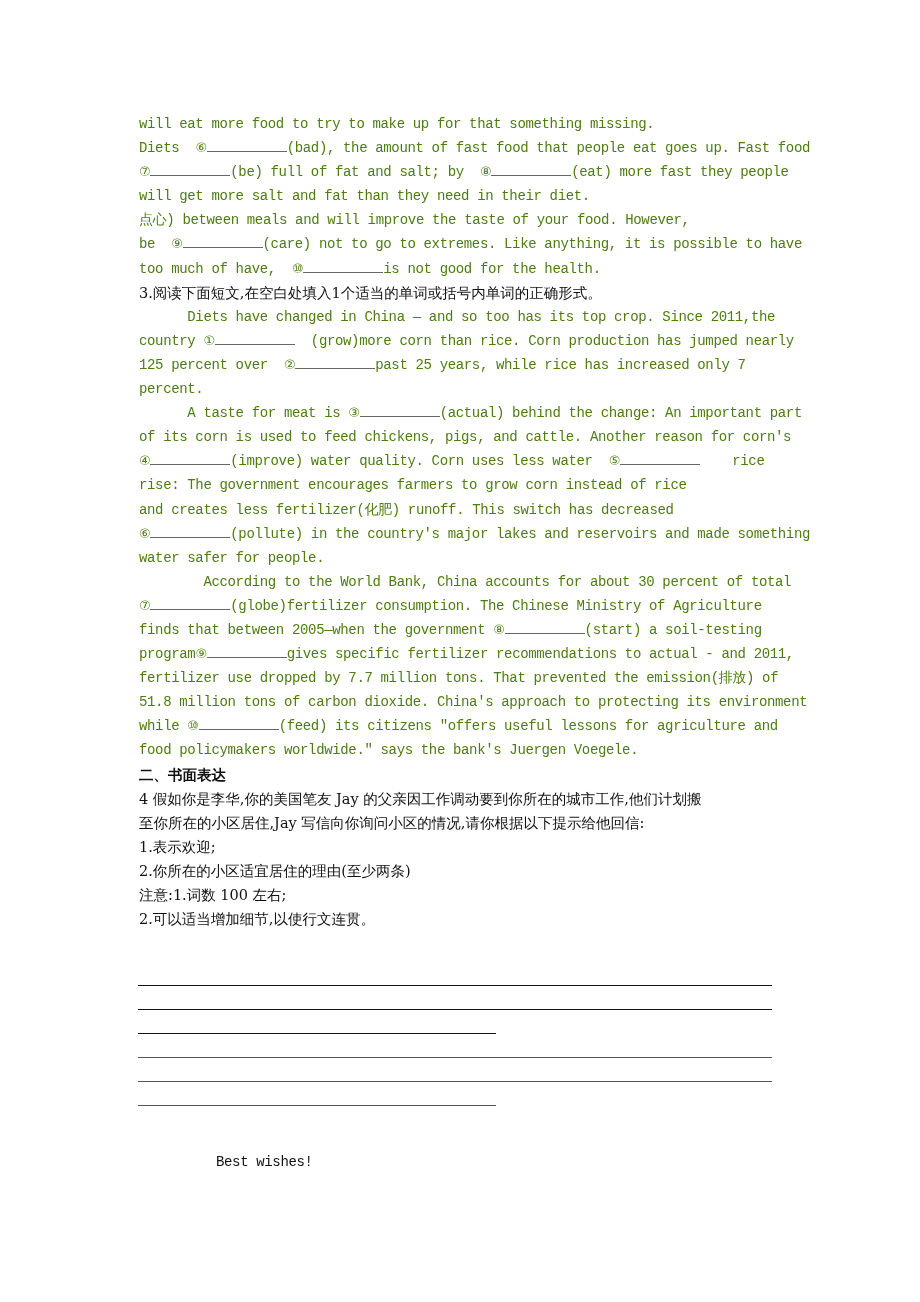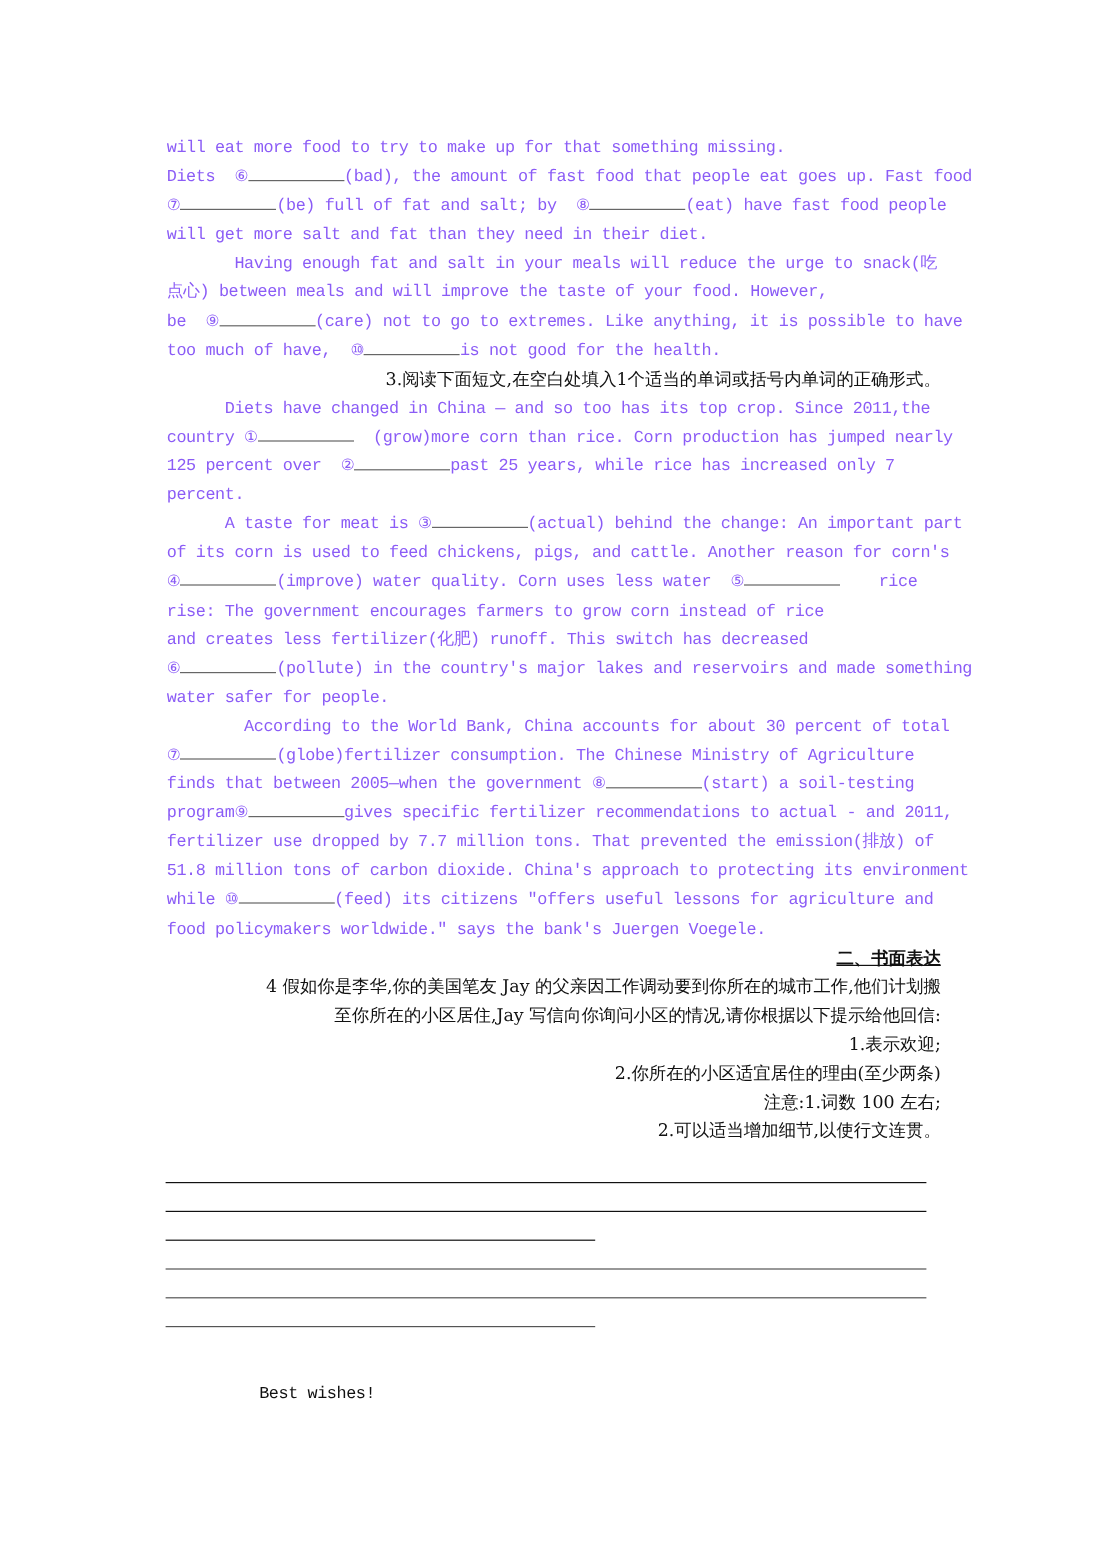--- a/index.html
+++ b/index.html
@@ -21,36 +21,34 @@
     top: 112px;
     width: 645px;
   }
   .line {
     font-family: "Liberation Mono", "DejaVu Sans Mono", monospace;
     font-size: 14px;
     line-height: 24.1px;
     height: 24.1px;
     white-space: pre;
     letter-spacing: -0.35px;
-    color: #8b5cf6;
+    color: #4d7c0f;
   }
   .cn {
     font-family: "DejaVu Serif", "Liberation Serif", serif;
     font-size: 14.5px;
     letter-spacing: 0;
     line-height: 24.1px;
     height: 24.1px;
     white-space: pre;
-    text-align: right;
   }
   .cn.bold {
     font-weight: bold;
     font-family: "DejaVu Sans", "Liberation Sans", sans-serif;
     font-size: 14.5px;
-    text-decoration: underline;
   }
   .blank {
     display: inline-block;
     border-bottom: 1px solid #666;
     height: 14px;
     vertical-align: baseline;
   }
   .num {
     font-family: "DejaVu Sans", sans-serif;
     font-size: 13px;
@@ -81,24 +79,23 @@
 </style>
 </head>
 <body>
 
 <div class="page">
 
   <div class="line">will eat more food to try to make up for that something missing.</div>
 
   <div class="line"><span>Diets  </span><span class="num">⑥</span><span class="blank" style="width:80px"></span><span>(bad), the amount of fast food that people eat goes up. Fast food</span></div>
 
-  <div class="line"><span class="num">⑦</span><span class="blank" style="width:80px"></span><span>(be) full of fat and salt; by  </span><span class="num">⑧</span><span class="blank" style="width:80px"></span><span>(eat) have fast food people</span></div>
+  <div class="line"><span class="num">⑦</span><span class="blank" style="width:80px"></span><span>(be) full of fat and salt; by  </span><span class="num">⑧</span><span class="blank" style="width:80px"></span><span>(eat) more fast they people</span></div>
 
   <div class="line">will get more salt and fat than they need in their diet.</div>
-  <div class="line">       Having enough fat and salt in your meals will reduce the urge to snack(吃</div>
   <div class="line">点心) between meals and will improve the taste of your food. However,</div>
 
   <div class="line"><span>be  </span><span class="num">⑨</span><span class="blank" style="width:80px"></span><span>(care) not to go to extremes. Like anything, it is possible to have</span></div>
 
   <div class="line"><span>too much of have,  </span><span class="num">⑩</span><span class="blank" style="width:80px"></span><span>is not good for the health.</span></div>
 
   <div class="cn">3.阅读下面短文,在空白处填入1个适当的单词或括号内单词的正确形式。</div>
 
   <div class="line">      Diets have changed in China — and so too has its top crop. Since 2011,the</div>
 

